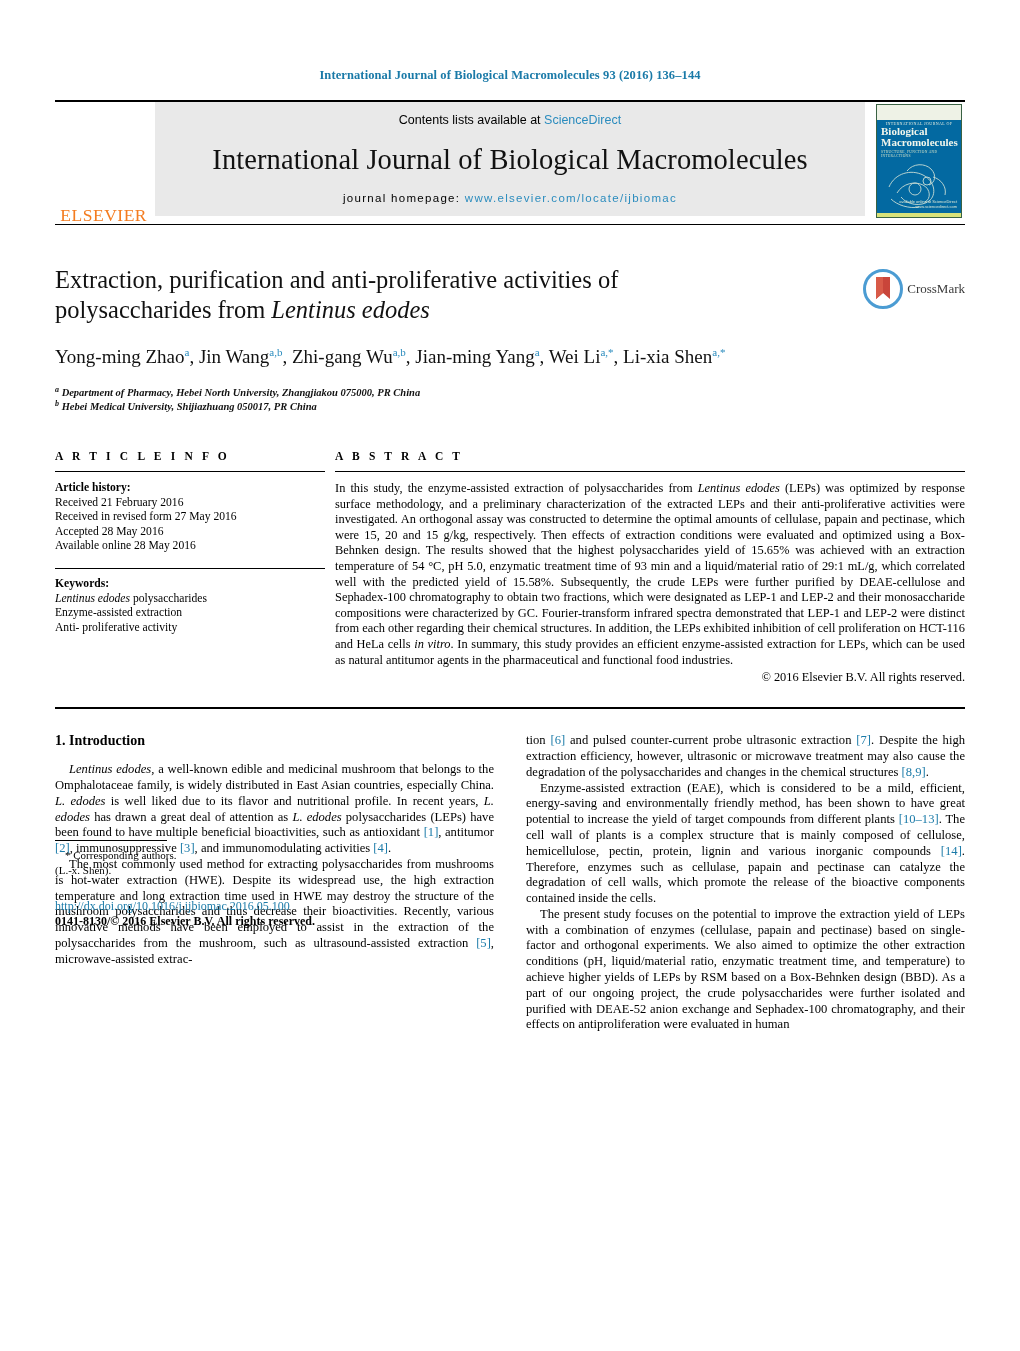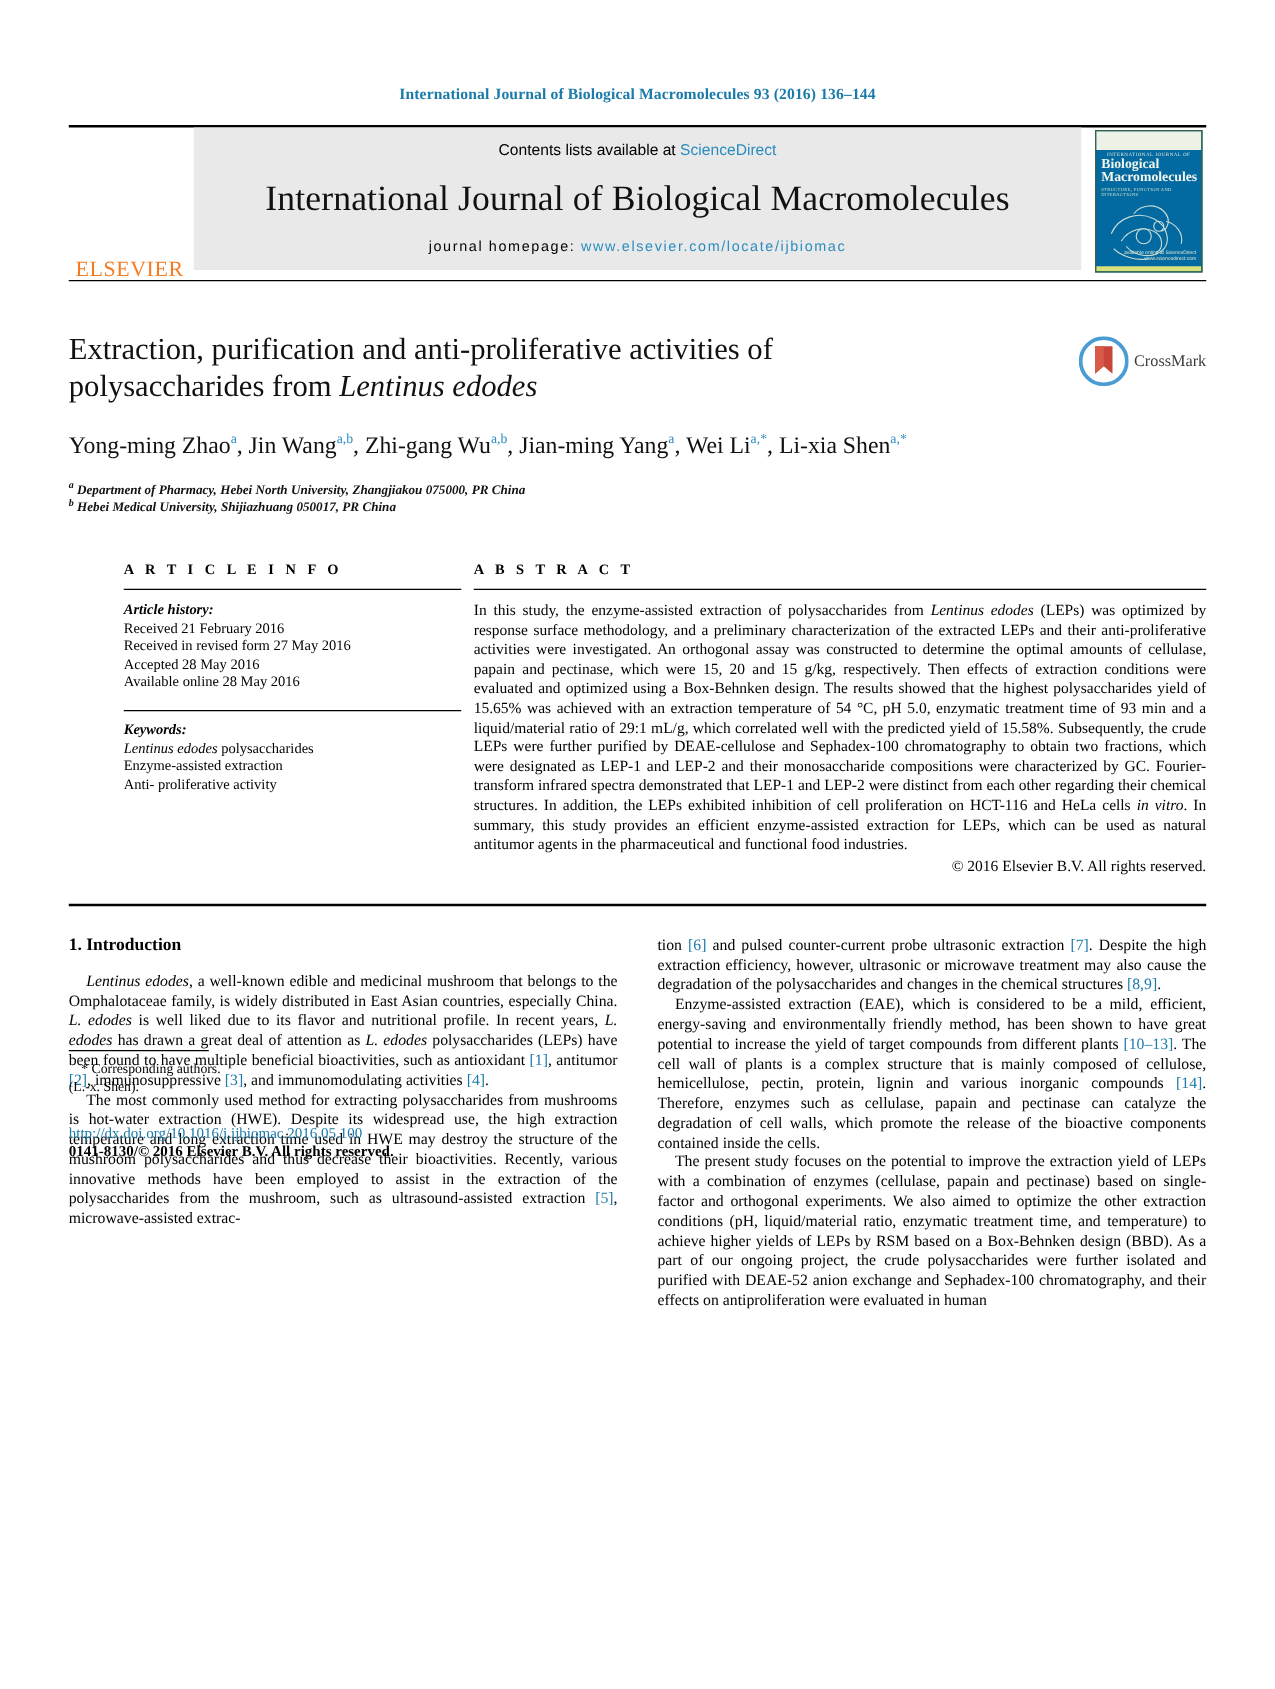--- a/index.html
+++ b/index.html
@@ -229,21 +229,20 @@
   
   .info-abstract {
     margin-top: 36px;
     display: flex;
   }
   .col-info {
     flex: 0 0 280px;
     width: 280px;
     padding-right: 10px;
     box-sizing: border-box;
-    margin-left: 44px;
   }
   .col-abstract {
     flex: 1 1 auto;
     padding-left: 0px;
     box-sizing: border-box;
   }
   .sec-head {
     font-family: "Liberation Serif", serif;
     font-weight: bold;
     font-size: 11.5px;
@@ -255,21 +254,20 @@
     margin-top: 9px;
     margin-bottom: 9px;
   }
   .info-group {
     font-family: "Liberation Serif", serif;
     font-size: 11.6px;
     line-height: 14.6px;
     color: #000;
   }
   .info-group .lead {
-    font-style: italic;
     font-weight: bold;
   }
   .info-rule-2 {
     border-top: 1.6px solid #000;
     margin: 14px 0 8px 0;
   }
   .info-group em { font-style: italic; }
   .abstract-body {
     font-family: "Liberation Serif", serif;
     font-size: 12.4px;

